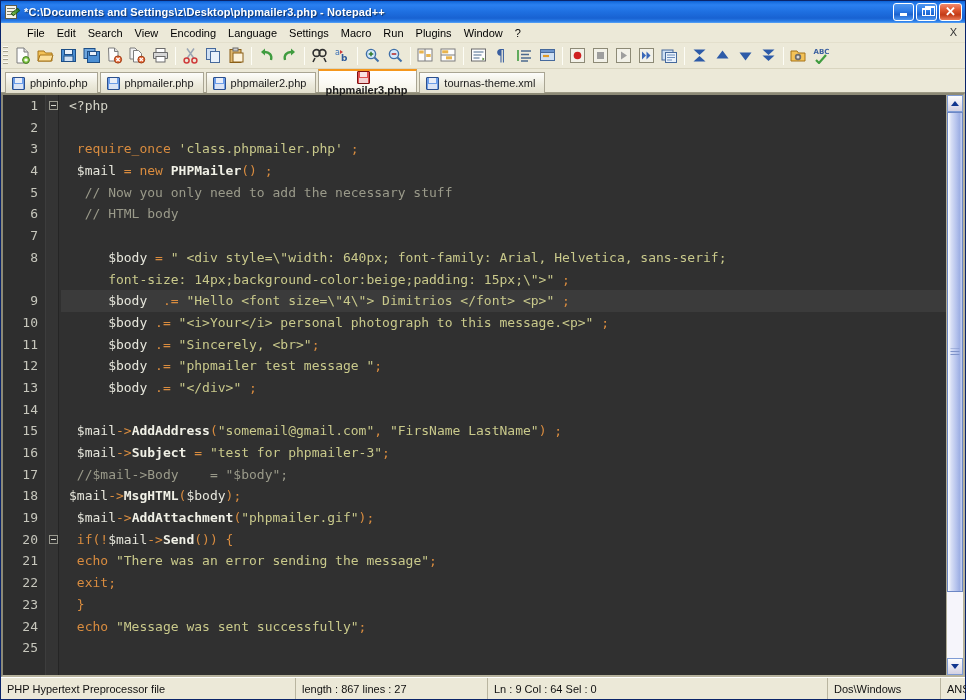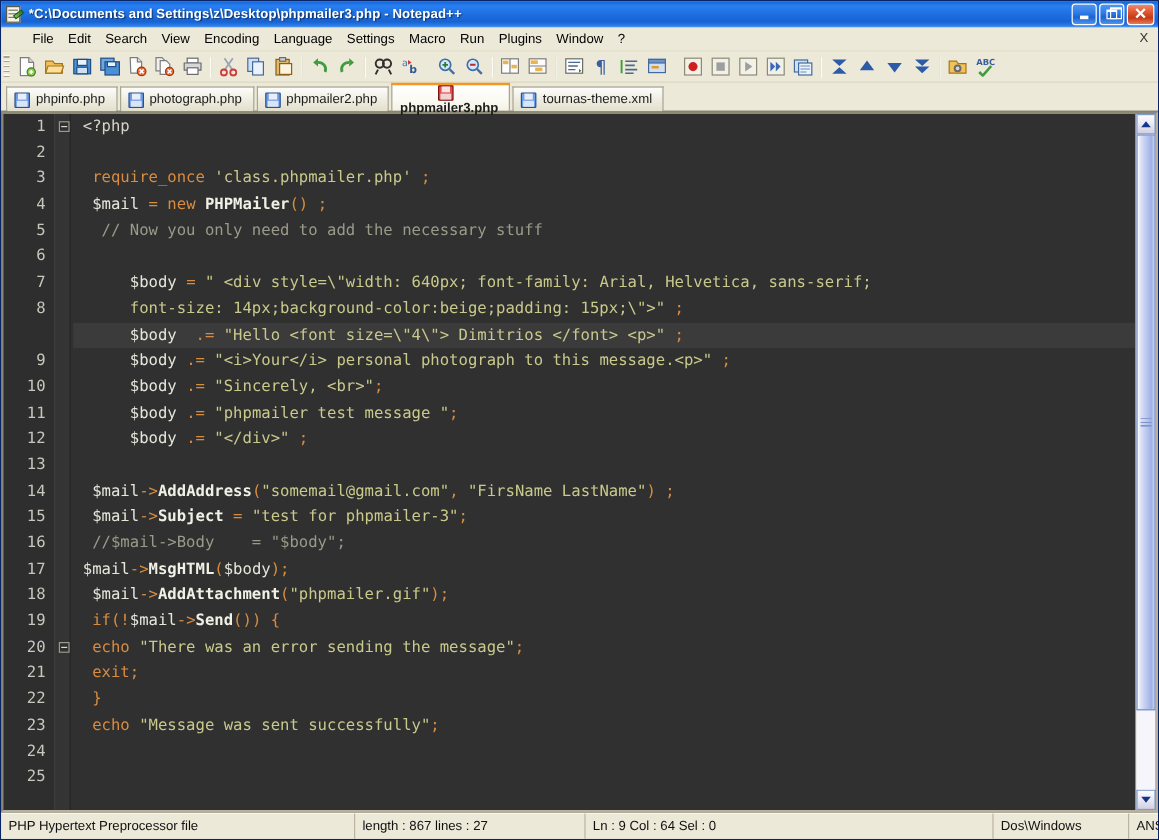--- a/index.html
+++ b/index.html
@@ -612,21 +612,21 @@
     </div>
   </div>
 
   <div class="tabbar">
     <div class="tab">
       <span class="tab-ico"></span>
       <span>phpinfo.php</span>
     </div>
     <div class="tab">
       <span class="tab-ico"></span>
-      <span>photograph.php</span>
+      <span>phpmailer.php</span>
     </div>
     <div class="tab">
       <span class="tab-ico"></span>
       <span>phpmailer2.php</span>
     </div>
     <div class="tab active">
       <span class="tab-ico red"></span>
       <span>phpmailer3.php</span>
     </div>
     <div class="tab">
@@ -672,20 +672,21 @@
           <div class="fm-line" style="top: 440px;">
             <div class="fold-box"></div>
           </div>
         </div>
       <div class="code" id="code">
           <div class="cline"><span class="c-def">&lt;?php</span></div>
           <div class="cline">&nbsp;</div>
           <div class="cline"><span class="c-def"> </span><span class="c-kw">require_once</span><span class="c-def"> </span><span class="c-str">'class.phpmailer.php'</span><span class="c-def"> </span><span class="c-punc">;</span></div>
           <div class="cline"><span class="c-def"> </span><span class="c-var">$mail</span><span class="c-def"> </span><span class="c-op">=</span><span class="c-def"> </span><span class="c-kw">new</span><span class="c-def"> </span><span class="c-fn">PHPMailer</span><span class="c-punc">()</span><span class="c-def"> </span><span class="c-punc">;</span></div>
           <div class="cline"><span class="c-cmt">  // Now you only need to add the necessary stuff</span></div>
+          <div class="cline"><span class="c-cmt">  // HTML body</span></div>
           <div class="cline">&nbsp;</div>
           <div class="cline"><span class="c-def">     </span><span class="c-var">$body</span><span class="c-def"> </span><span class="c-op">=</span><span class="c-def"> </span><span class="c-str">" &lt;div style=\"width: 640px; font-family: Arial, Helvetica, sans-serif;</span></div>
           <div class="cline"><span class="c-def">     </span><span class="c-str">font-size: 14px;background-color:beige;padding: 15px;\"&gt;"</span><span class="c-def"> </span><span class="c-punc">;</span></div>
           <div class="cline hl"><span class="c-def">     </span><span class="c-var">$body</span><span class="c-def">  </span><span class="c-op">.=</span><span class="c-def"> </span><span class="c-str">"Hello &lt;font size=\"4\"&gt; Dimitrios &lt;/font&gt; &lt;p&gt;"</span><span class="c-def"> </span><span class="c-punc">;</span></div>
           <div class="cline"><span class="c-def">     </span><span class="c-var">$body</span><span class="c-def"> </span><span class="c-op">.=</span><span class="c-def"> </span><span class="c-str">"&lt;i&gt;Your&lt;/i&gt; personal photograph to this message.&lt;p&gt;"</span><span class="c-def"> </span><span class="c-punc">;</span></div>
           <div class="cline"><span class="c-def">     </span><span class="c-var">$body</span><span class="c-def"> </span><span class="c-op">.=</span><span class="c-def"> </span><span class="c-str">"Sincerely, &lt;br&gt;"</span><span class="c-punc">;</span></div>
           <div class="cline"><span class="c-def">     </span><span class="c-var">$body</span><span class="c-def"> </span><span class="c-op">.=</span><span class="c-def"> </span><span class="c-str">"phpmailer test message "</span><span class="c-punc">;</span></div>
           <div class="cline"><span class="c-def">     </span><span class="c-var">$body</span><span class="c-def"> </span><span class="c-op">.=</span><span class="c-def"> </span><span class="c-str">"&lt;/div&gt;"</span><span class="c-def"> </span><span class="c-punc">;</span></div>
           <div class="cline">&nbsp;</div>
           <div class="cline"><span class="c-def"> </span><span class="c-var">$mail</span><span class="c-op">-&gt;</span><span class="c-fn">AddAddress</span><span class="c-punc">(</span><span class="c-str">"somemail@gmail.com"</span><span class="c-punc">, </span><span class="c-str">"FirsName LastName"</span><span class="c-punc">)</span><span class="c-def"> </span><span class="c-punc">;</span></div>

